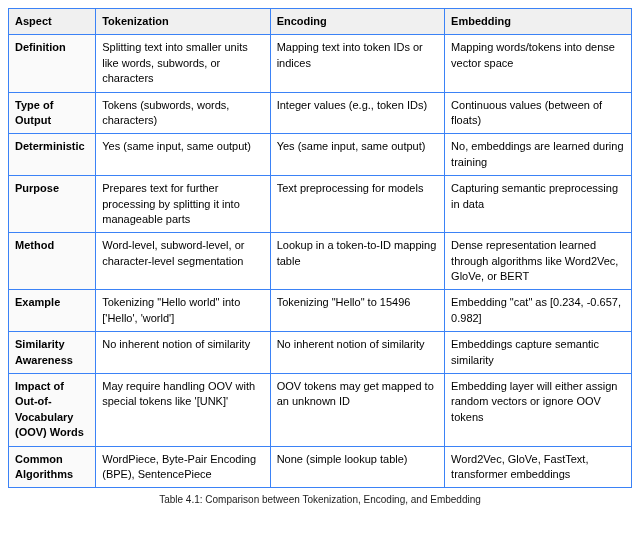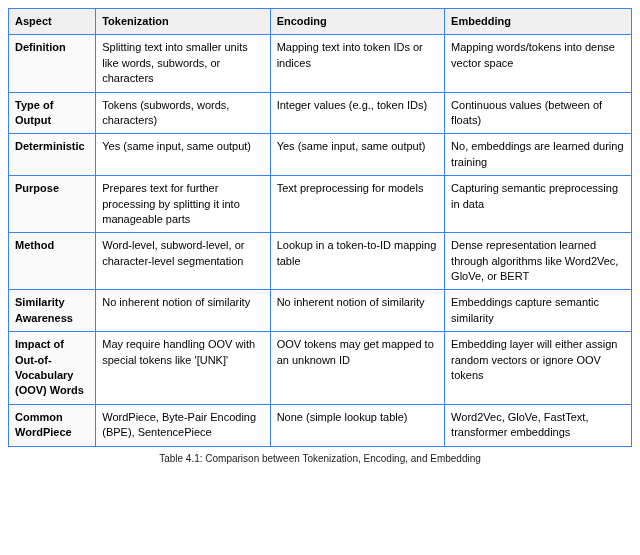--- a/index.html
+++ b/index.html
@@ -87,33 +87,39 @@
         <td>Text preprocessing for models</td>
         <td>Capturing semantic preprocessing in data</td>
       </tr>
       <tr>
         <td>Method</td>
         <td>Word-level, subword-level, or character-level segmentation</td>
         <td>Lookup in a token-to-ID mapping table</td>
         <td>Dense representation learned through algorithms like Word2Vec, GloVe, or BERT</td>
       </tr>
       <tr>
+        <td>Example</td>
+        <td>Tokenizing "Hello world" into ['Hello', 'world']</td>
+        <td>Tokenizing "Hello" to 15496</td>
+        <td>Embedding "cat" as [0.234, -0.657, 0.982]</td>
+      </tr>
+      <tr>
         <td>Similarity Awareness</td>
         <td>No inherent notion of similarity</td>
         <td>No inherent notion of similarity</td>
         <td>Embeddings capture semantic similarity</td>
       </tr>
       <tr>
         <td>Impact of Out-of-Vocabulary (OOV) Words</td>
         <td>May require handling OOV with special tokens like '[UNK]'</td>
         <td>OOV tokens may get mapped to an unknown ID</td>
         <td>Embedding layer will either assign random vectors or ignore OOV tokens</td>
       </tr>
       <tr>
-        <td>Common WordPiece</td>
+        <td>Common Algorithms</td>
         <td>WordPiece, Byte-Pair Encoding (BPE), SentencePiece</td>
         <td>None (simple lookup table)</td>
         <td>Word2Vec, GloVe, FastText, transformer embeddings</td>
       </tr>
     </tbody>
 </table>
 
 <div class="caption">Table 4.1: Comparison between Tokenization, Encoding, and Embedding</div>
 
 </body></html>

